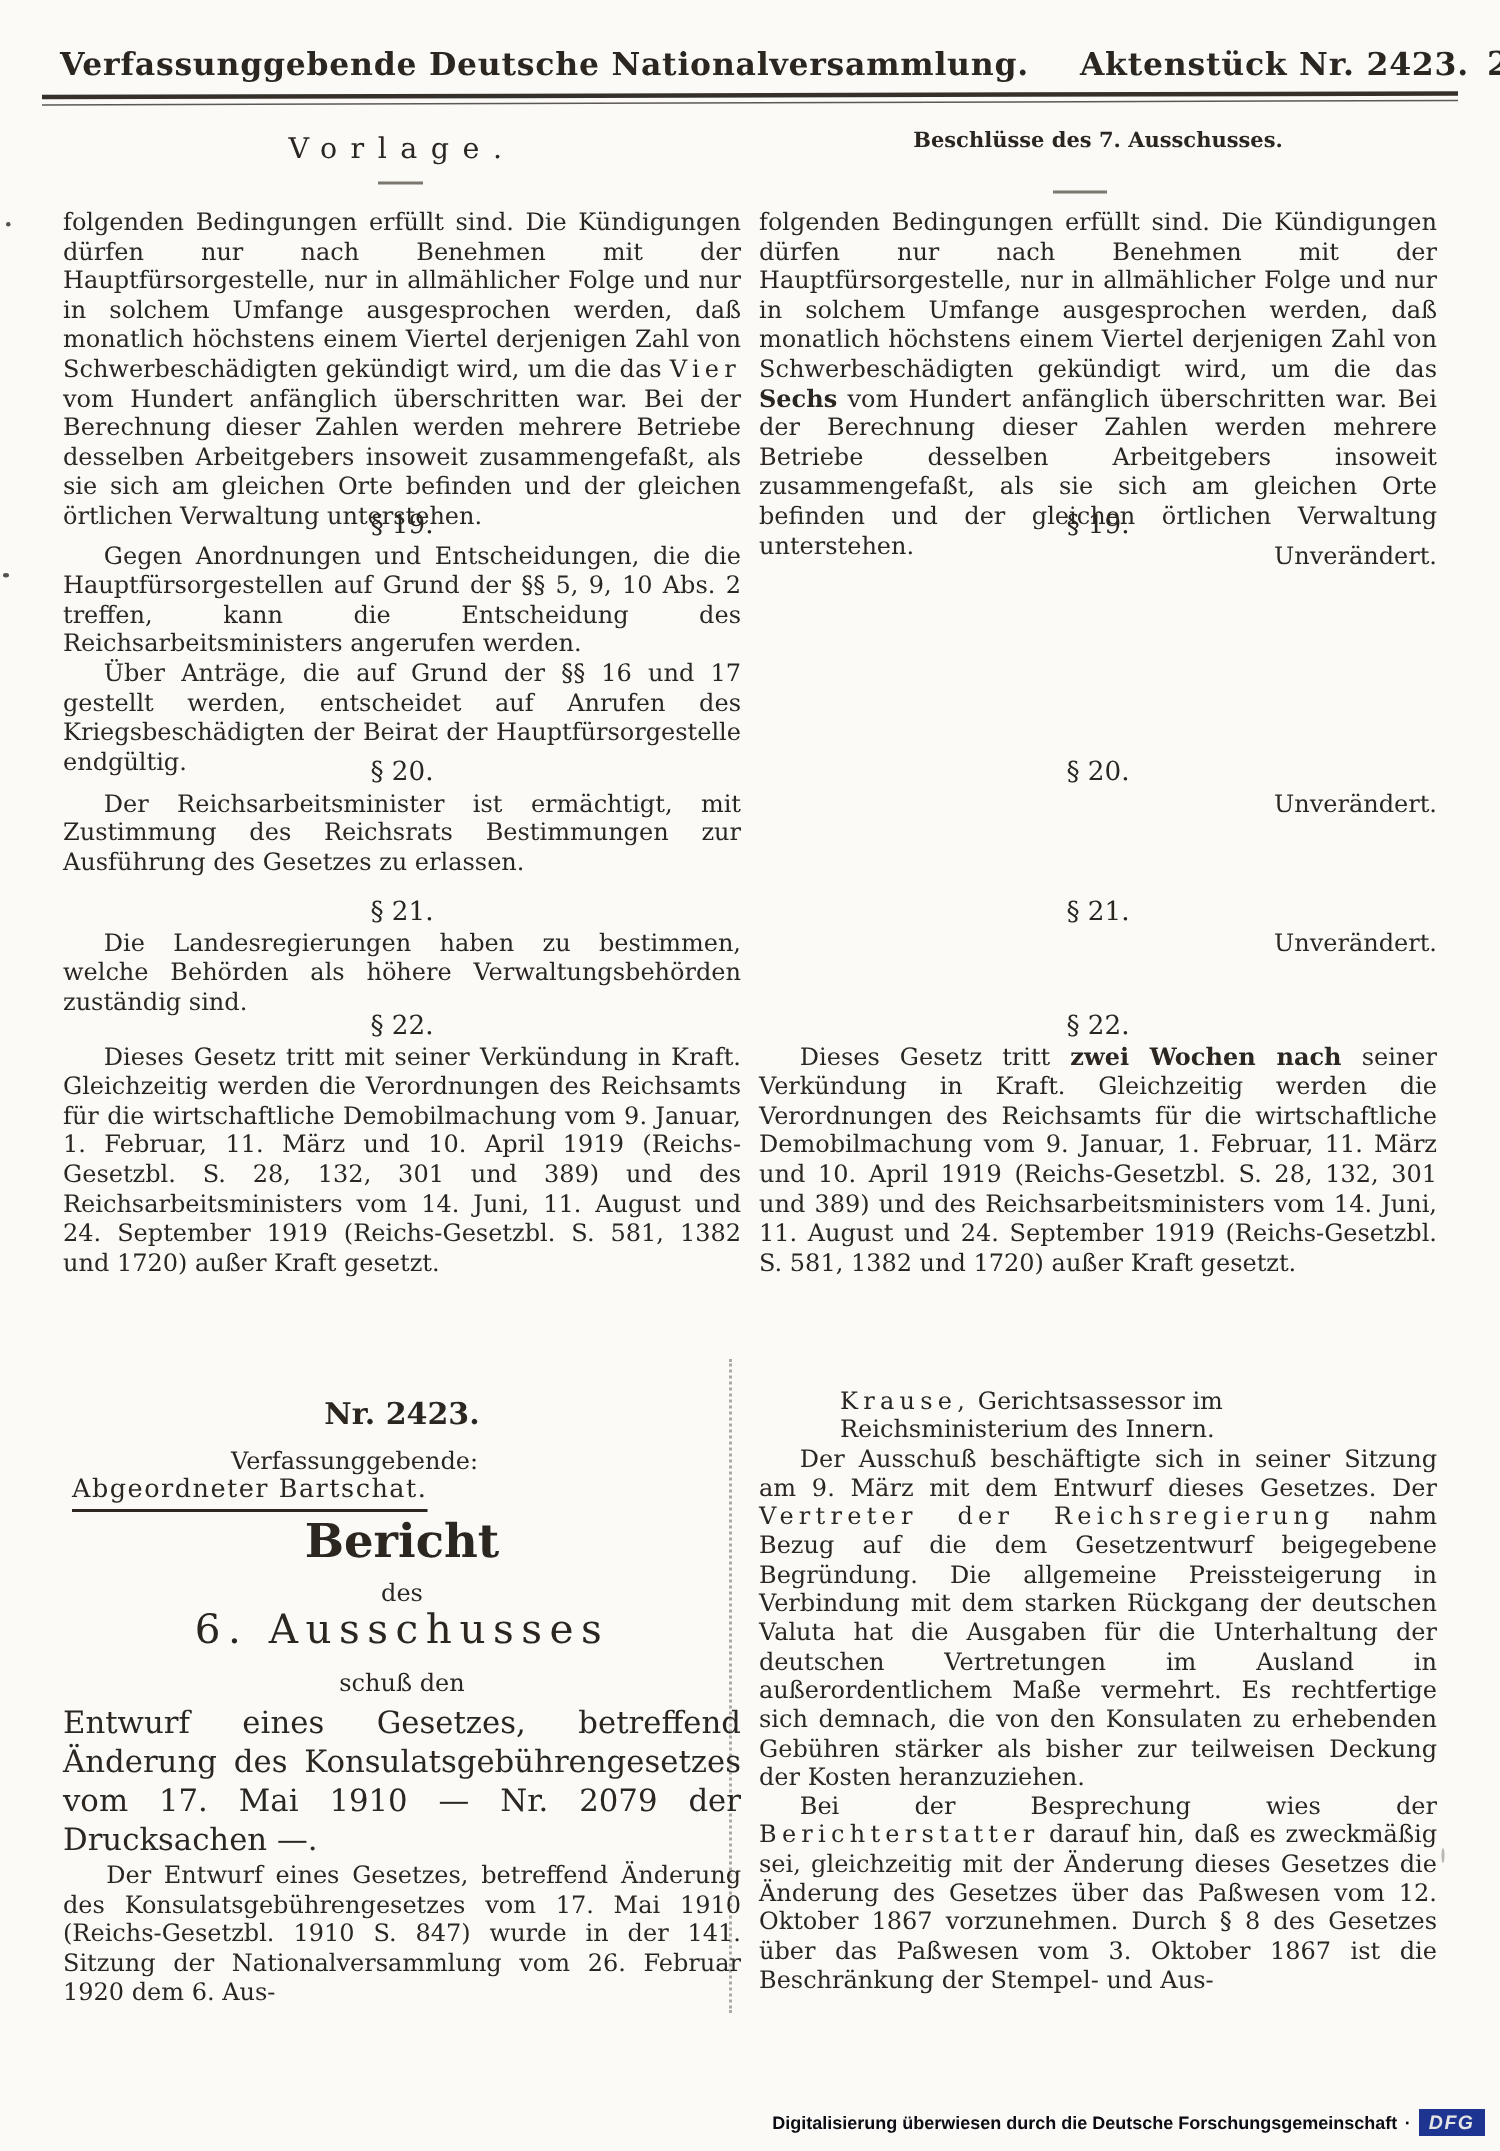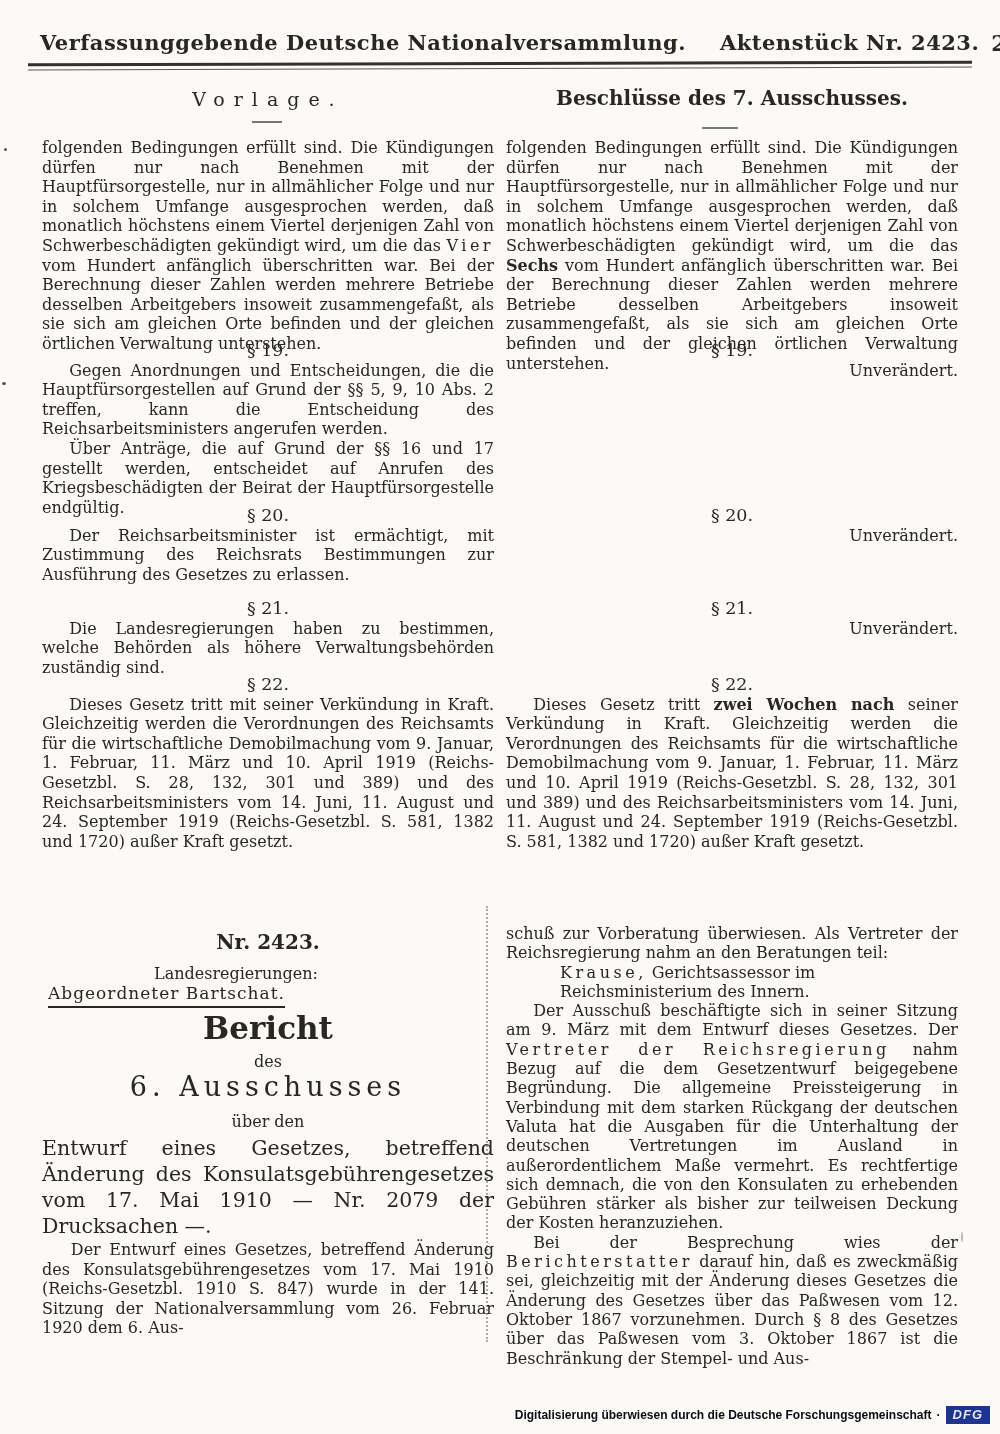--- a/index.html
+++ b/index.html
@@ -33,21 +33,21 @@
   .rule-a{top:62px;height:3px;transform:rotate(-.15deg);}
   .rule-b{top:68px;height:1px;transform:rotate(-.18deg);opacity:.8;}
 
   
   .colhead-left{
     position:absolute;top:88px;left:42px;width:452px;
     text-align:center;font-size:19px;letter-spacing:9px;
   }
   .colhead-right{
     position:absolute;top:86px;left:506px;width:452px;
-    text-align:center;font-size:20px;font-weight:bold;
+    text-align:center;font-size:14px;font-weight:bold;
   }
   .udash{position:absolute;height:2px;background:#7b776f;}
   .udash-l{top:121px;left:252px;width:30px;}
   .udash-r{top:127px;left:702px;width:36px;}
 
   
   .col{
     position:absolute;top:138px;width:452px;height:790px;
     font-size:16px;line-height:19.6px;text-align:justify;
   }
@@ -167,32 +167,31 @@
     <div class="sec t22">
       <p class="sec-h">§ 22.</p>
       <p class="indent"><span>Dieses Gesetz tritt </span><b>zwei Wochen nach</b><span> seiner Verkündung in Kraft. Gleichzeitig werden die Verordnungen des Reichsamts für die wirtschaftliche Demobilmachung vom 9. Januar, 1. Februar, 11. März und 10. April 1919 (Reichs-Gesetzbl. S. 28, 132, 301 und 389) und des Reichsarbeitsministers vom 14. Juni, 11. August und 24. September 1919 (Reichs-Gesetzbl. S. 581, 1382 und 1720) außer Kraft gesetzt.</span></p>
     </div>
   </div>
 
   <div class="divider-dotted"></div>
 
   <div class="rep-left">
     <div class="rep-num">Nr. 2423.</div>
-    <div class="rep-rap-label">Landesregierungen:</div>
+    <div class="rep-rap-label">Verfassunggebende:</div>
     <div class="rep-rap-name"><span>Abgeordneter Bartschat.</span></div>
     <div class="rep-title">Bericht</div>
     <div class="rep-des">des</div>
     <div class="rep-comm">6. Ausschusses</div>
-    <div class="rep-ueber">über den</div>
+    <div class="rep-ueber">schuß den</div>
     <div class="rep-subject">Entwurf eines Gesetzes, betreffend Änderung des Konsulatsgebührengesetzes vom 17. Mai 1910 — Nr. 2079 der Drucksachen —.</div>
     <div class="rep-intro">Der Entwurf eines Gesetzes, betreffend Änderung des Konsulatsgebührengesetzes vom 17. Mai 1910 (Reichs-Gesetzbl. 1910 S. 847) wurde in der 141. Sitzung der Nationalversammlung vom 26. Februar 1920 dem 6. Aus-</div>
   </div>
 
   <div class="rep-right">
-    <p>schuß zur Vorberatung überwiesen. Als Vertreter der Reichsregierung nahm an den Beratungen teil:</p>
     <p class="attendee"><span class="sperr">Krause,</span><span> Gerichtsassessor im Reichsministerium des Innern.</span></p>
     <p class="indent"><span>Der Ausschuß beschäftigte sich in seiner Sitzung am 9. März mit dem Entwurf dieses Gesetzes. Der </span><span class="sperr">Vertreter der Reichsregierung</span><span> nahm Bezug auf die dem Gesetzentwurf beigegebene Begründung. Die allgemeine Preissteigerung in Verbindung mit dem starken Rückgang der deutschen Valuta hat die Ausgaben für die Unterhaltung der deutschen Vertretungen im Ausland in außerordentlichem Maße vermehrt. Es rechtfertige sich demnach, die von den Konsulaten zu erhebenden Gebühren stärker als bisher zur teilweisen Deckung der Kosten heranzuziehen.</span></p>
     <p class="indent"><span>Bei der Besprechung wies der </span><span class="sperr">Berichterstatter</span><span> darauf hin, daß es zweckmäßig sei, gleichzeitig mit der Änderung dieses Gesetzes die Änderung des Gesetzes über das Paßwesen vom 12. Oktober 1867 vorzunehmen. Durch § 8 des Gesetzes über das Paßwesen vom 3. Oktober 1867 ist die Beschränkung der Stempel- und Aus-</span></p>
   </div>
 
   <div class="speck sp1"></div>
   <div class="speck sp2"></div>
   <div class="speck sp3"></div>
 
   <div class="footer">

